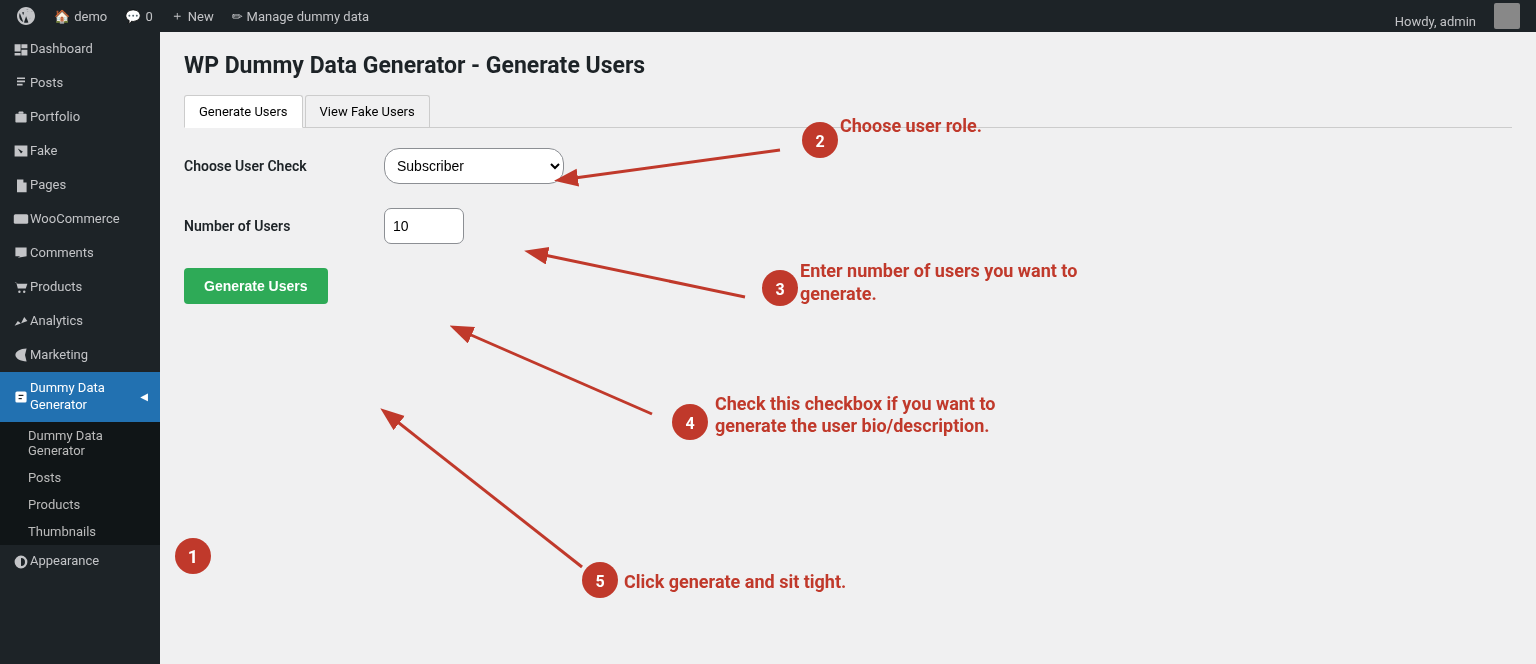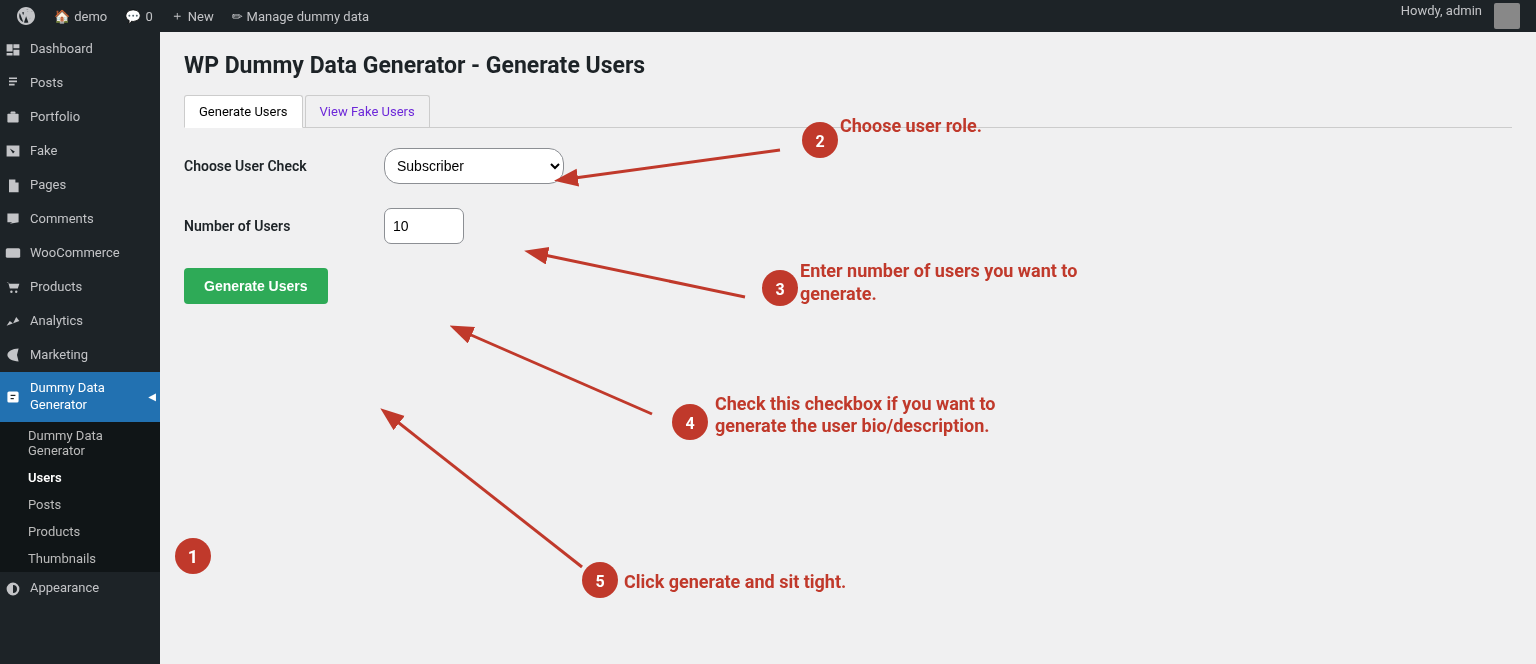--- a/index.html
+++ b/index.html
@@ -20,39 +20,39 @@
     .admin-bar-left { display: flex; align-items: center; gap: 2px; flex: 1; }
     .admin-bar-item {
       display: flex; align-items: center; gap: 4px;
       padding: 0 8px; height: 32px; color: #c3c4c7;
       font-size: 13px; cursor: pointer; white-space: nowrap;
     }
     .admin-bar-item .wp-logo {
       width: 20px; height: 20px; fill: #c3c4c7;
     }
     .admin-bar-right { display: flex; align-items: center; }
-    .howdy { color: #c3c4c7; font-size: 13px; padding: 0 8px; display: flex; align-items: flex-start; gap: 12px; }
+    .howdy { color: #c3c4c7; font-size: 13px; padding: 0 8px; display: flex; align-items: flex-end; gap: 18px; }
     .avatar-box { width: 26px; height: 26px; background: #888; border-radius: 2px; }
 
     
     .layout { display: flex; flex: 1; overflow: hidden; }
 
     
     .sidebar {
       width: 160px;
       background: #1d2327;
       color: #c3c4c7;
       display: flex;
       flex-direction: column;
       overflow-y: auto;
       flex-shrink: 0;
     }
     .sidebar-item {
-      display: flex; align-items: center; gap: 8px;
-      padding: 8px 4px; cursor: pointer;
+      display: flex; align-items: center; 
+      padding: 8px 12px; cursor: pointer;
       color: #c3c4c7; font-size: 13px; line-height: 1.3;
     }
     .sidebar-item.active-parent { background: #33373c; color: #fff; }
     .sidebar-icon { width: 18px; height: 18px; display: flex; align-items: center; justify-content: center; flex-shrink: 0; }
     .sidebar-icon svg { fill: currentColor; }
 
     
     .submenu { background: #101517; }
     .submenu-item {
       display: flex; align-items: center;
@@ -67,21 +67,21 @@
       background: #f0f0f1; position: relative;
     }
     .page-title {
       font-size: 23px; font-weight: 700; color: #1d2327; margin-bottom: 16px;
     }
 
     
     .tabs { display: flex; gap: 0; margin-bottom: 20px; border-bottom: 1px solid #ccc; }
     .tab {
       padding: 8px 14px; border: 1px solid #ccc; border-bottom: none;
-      background: #f0f0f1; cursor: pointer; font-size: 13px; color: #6d28d9;
+      background: #f0f0f1; cursor: pointer; font-size: 13px; color: #000000;
       margin-right: 2px; border-radius: 3px 3px 0 0;
     }
     .tab.active { background: #fff; border-bottom: 1px solid #fff; margin-bottom: -1px; color: #000; }
 
     
     .form-area { background: transparent; }
     .form-row { display: flex; align-items: center; margin-bottom: 24px; }
     .form-label { width: 200px; font-size: 14px; color: #1d2327; font-weight: 600; }
     .form-control { }
     select.role-select {
@@ -195,34 +195,34 @@
         <svg viewBox="0 0 20 20" width="16" height="16">
             <path d="M5 3h8l4 4v12H5zM13 3v4h4"></path>
           </svg>
       </span>
       <span>Pages</span>
     </div>
 
     <div class="sidebar-item">
       <span class="sidebar-icon">
         <svg viewBox="0 0 20 20" width="16" height="16">
-            <path d="M3 3h14v11H3zm3 13l3-2h8"></path>
-          </svg>
-      </span>
-      <span>Comments</span>
-    </div>
-
-    <div class="sidebar-item">
-      <span class="sidebar-icon">
-        <svg viewBox="0 0 20 20" width="16" height="16">
             <rect x="1" y="4" width="18" height="12" rx="2"></rect>
             <text x="3" y="14" font-size="8" fill="#c3c4c7">WC</text>
           </svg>
       </span>
       <span>WooCommerce</span>
+    </div>
+
+    <div class="sidebar-item">
+      <span class="sidebar-icon">
+        <svg viewBox="0 0 20 20" width="16" height="16">
+            <path d="M3 3h14v11H3zm3 13l3-2h8"></path>
+          </svg>
+      </span>
+      <span>Comments</span>
     </div>
 
     <div class="sidebar-item">
       <span class="sidebar-icon">
         <svg viewBox="0 0 20 20" width="16" height="16">
             <path d="M2 4h2l2 8h10l2-6H6"></path>
             <circle cx="8" cy="16" r="1.5"></circle>
             <circle cx="14" cy="16" r="1.5"></circle>
           </svg>
       </span>
@@ -255,23 +255,20 @@
             <line x1="7" y1="12" x2="11" y2="12" stroke="#1d2327" stroke-width="1.5"></line>
           </svg>
       </span>
       <span>Dummy Data Generator</span>
       <span class="sidebar-arrow">◀</span>
     </div>
 
     <div class="submenu">
       <div class="submenu-item">
         <span>Dummy Data Generator</span>
-      </div>
-      <div class="submenu-item active">
-        <span>Users</span>
       </div>
       <div class="submenu-item">
         <span>Posts</span>
       </div>
       <div class="submenu-item">
         <span>Products</span>
       </div>
       <div class="submenu-item">
         <span>Thumbnails</span>
       </div>

